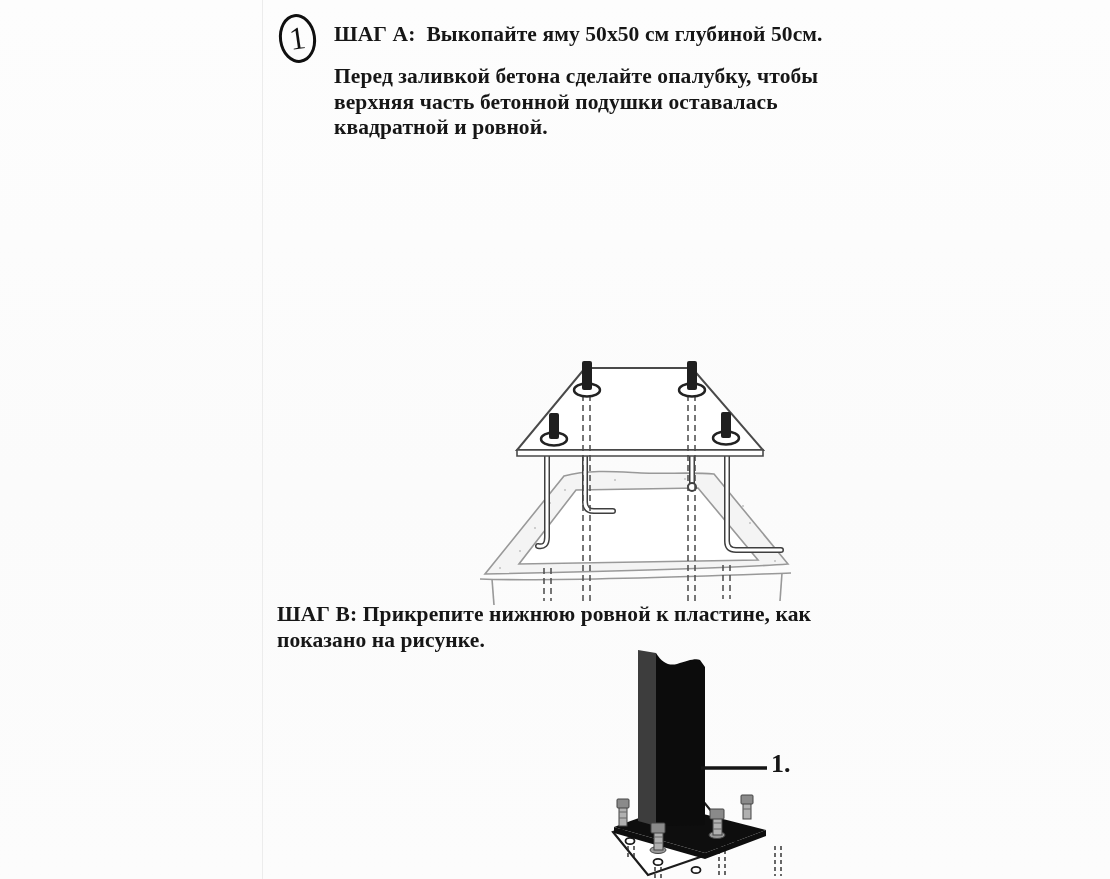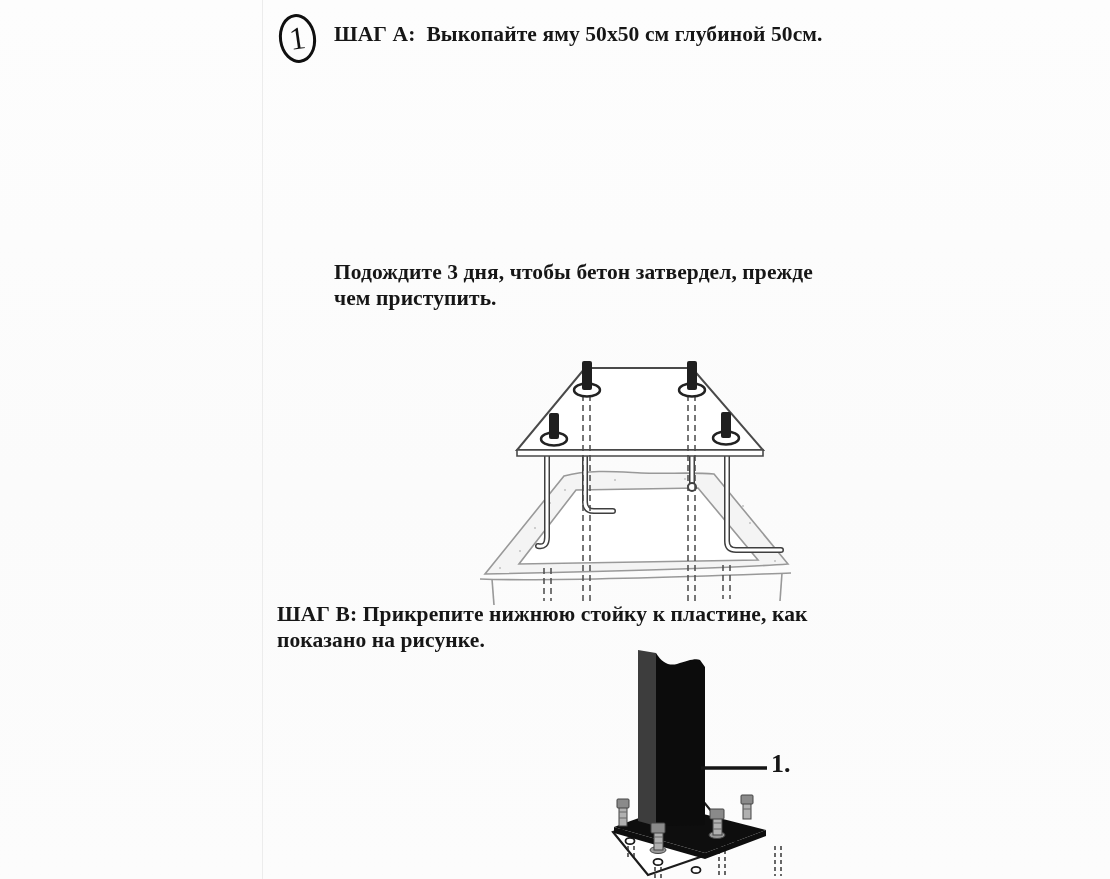--- a/index.html
+++ b/index.html
@@ -42,22 +42,23 @@
 
 <div class="sheet">
 
   <div class="page-edge"></div>
 
   <div class="badge">
     <span>1</span>
   </div>
 
   <div class="txt heading-a">ШАГ А:  Выкопайте яму 50x50 см глубиной 50см.</div>
-  <div class="txt p3">Подождите 3 дня, чтобы бетон затвердел, прежде
-чем приступить.</div>
+  <div class="txt p1">Перед заливкой бетона сделайте опалубку, чтобы
+верхняя часть бетонной подушки оставалась
+квадратной и ровной.</div>
 
   <svg class="fig1" width="370" height="252" viewBox="0 0 370 252">
 
     <g>
       <path d="M109,123 C135,116 165,119 186,120 C212,121 238,119 259,121 L333,211 C280,215 120,219 30,221 Z" fill="#f4f4f4" stroke="#999999" stroke-width="1.6"></path>
       <path d="M121,137 L243,135 L303,207 L64,211 Z" fill="#ffffff" stroke="#999999" stroke-width="1.6"></path>
       <path d="M25,226 C100,229 250,223 336,220" fill="none" stroke="#999999" stroke-width="1.6"></path>
       <path d="M37,226 L39,252" fill="none" stroke="#999999" stroke-width="1.6"></path>
       <path d="M327,220 L325,248" fill="none" stroke="#999999" stroke-width="1.6"></path>
       <g fill="#c0c0c0">
@@ -117,21 +118,21 @@
       </g>
       <g fill="#1f1f1f">
         <rect x="127" y="8" width="10" height="29" rx="2"></rect>
         <rect x="232" y="8" width="10" height="29" rx="2"></rect>
         <rect x="94" y="60" width="10" height="26" rx="2"></rect>
         <rect x="266" y="59" width="10" height="26" rx="2"></rect>
       </g>
     </g>
   </svg>
 
-  <div class="txt heading-b">ШАГ В: Прикрепите нижнюю стойку к пластине, как
+  <div class="txt heading-b">ШАГ В: Прикрепите нижнюю ровной к пластине, как
 показано на рисунке.</div>
 
   <svg class="fig2" width="215" height="239" viewBox="0 0 215 239">
 
     <g>
       <polygon points="18,192 108,161 143,204 53,235" fill="#ffffff" stroke="#1c1c1c" stroke-width="2.2"></polygon>
       <g fill="#ffffff" stroke="#1c1c1c" stroke-width="1.8">
         <ellipse cx="35" cy="201" rx="4.5" ry="3.2"></ellipse>
         <ellipse cx="63" cy="222" rx="4.5" ry="3.2"></ellipse>
         <ellipse cx="127" cy="205" rx="4.5" ry="3.2"></ellipse>

